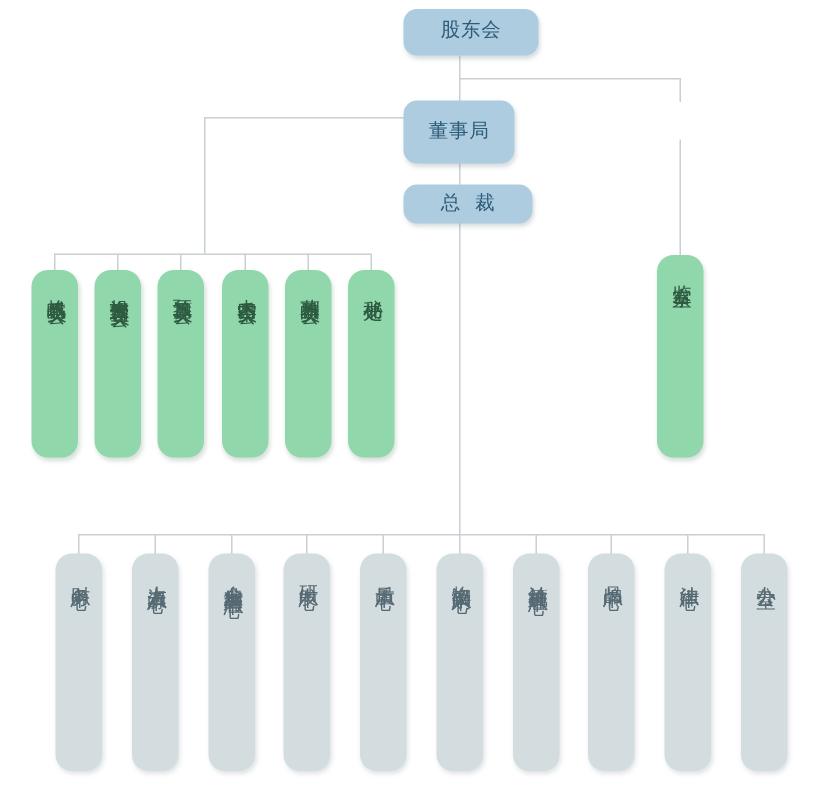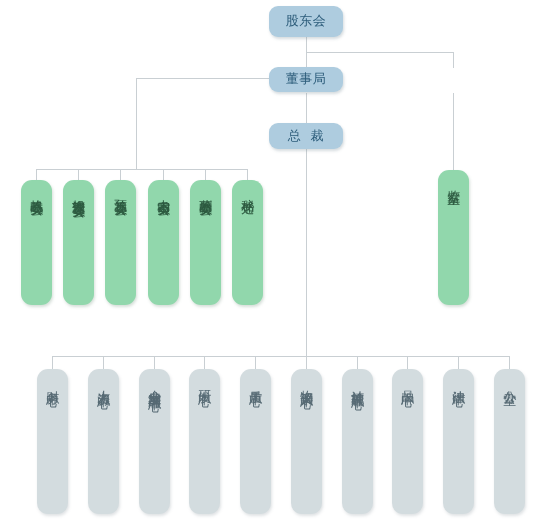--- a/index.html
+++ b/index.html
@@ -115,30 +115,30 @@
   <div class="line v" style="left:103px; top:356px; height:14px;"></div>
   <div class="line v" style="left:154px; top:356px; height:14px;"></div>
   <div class="line v" style="left:204px; top:356px; height:14px;"></div>
   <div class="line v" style="left:255px; top:356px; height:14px;"></div>
   <div class="line v" style="left:306px; top:356px; height:14px;"></div>
   <div class="line v" style="left:357px; top:356px; height:14px;"></div>
   <div class="line v" style="left:407px; top:356px; height:14px;"></div>
   <div class="line v" style="left:458px; top:356px; height:14px;"></div>
   <div class="line v" style="left:509px; top:356px; height:14px;"></div>
 
-  <div class="node blue" style="left:269px; top:6px; width:74px; height:31px;">
+  <div class="node blue" style="left:269px; top:6px; width:90px; height:31px;">
     <span class="htext">股东会</span>
   </div>
 
-  <div class="node blue" style="left:269px; top:67px; width:74px; height:25px;">
+  <div class="node blue" style="left:269px; top:67px; width:74px; height:42px;">
     <span class="htext">董事局</span>
   </div>
 
 
-  <div class="node blue" style="left:269px; top:123px; width:74px; height:26px;">
+  <div class="node blue" style="left:269px; top:123px; width:86px; height:26px;">
     <span class="htext">总  裁</span>
   </div>
 
   <div class="node green" style="left:21px; top:180px; width:31px; height:125px;">
     <span class="vtext">战略委员会</span>
   </div>
   <div class="node green" style="left:63px; top:180px; width:31px; height:125px;">
     <span class="vtext">投资管理委员会</span>
   </div>
   <div class="node green" style="left:105px; top:180px; width:31px; height:125px;">

